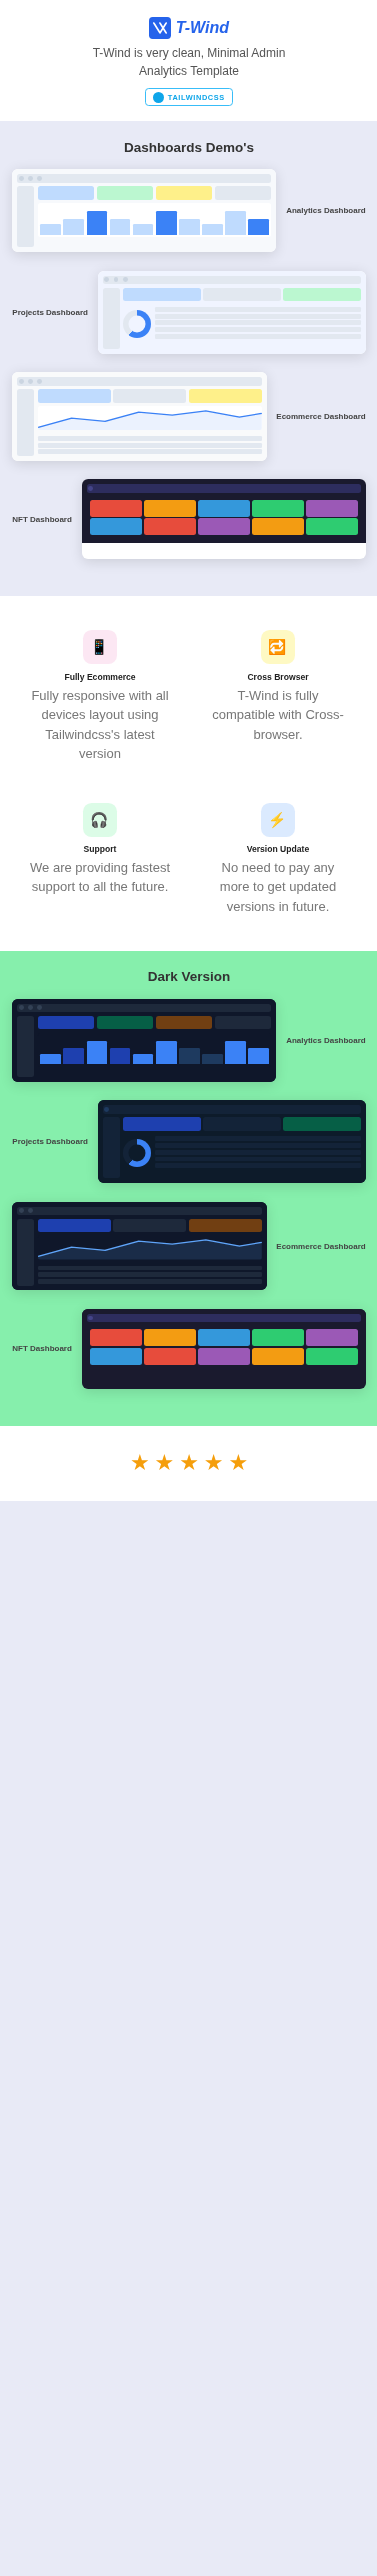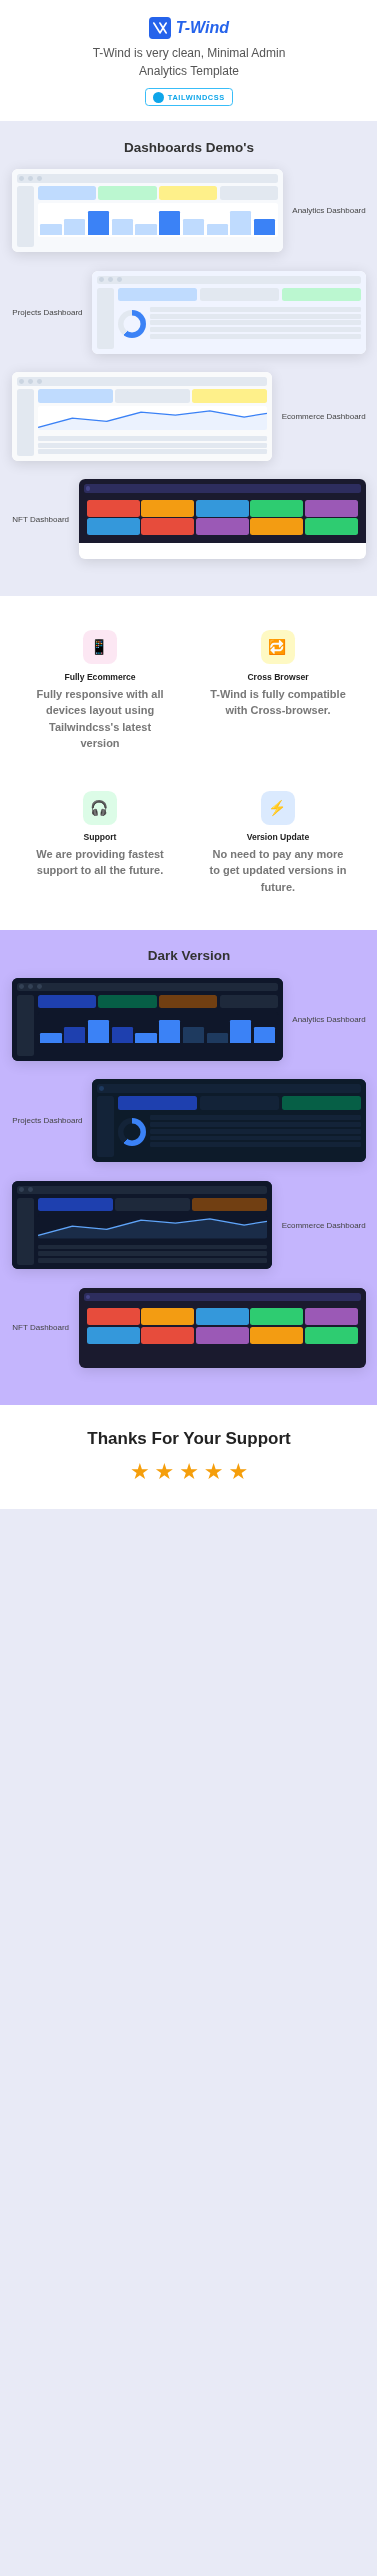--- a/index.html
+++ b/index.html
@@ -77,21 +77,21 @@
       gap: 9.8px;
     }
     .dashboard-row.right-label {
       flex-direction: row;
     }
     .dashboard-row.left-label {
       flex-direction: row-reverse;
     }
     .dashboard-label {
       font-size: 8px;
-      font-weight: 400;
+      font-weight: 700;
       color: #444;
       white-space: nowrap;
       min-width: 55px;
       text-align: right;
     }
     .dashboard-preview {
       flex: 1;
       border-radius: 6.1px;
       overflow: hidden;
       box-shadow: 0 2.5px 12.3px rgba(0,0,0,0.12);
@@ -258,29 +258,28 @@
     .feature-icon-wrap.yellow { background: #fef9c3; }
     .feature-icon-wrap.green { background: #dcfce7; }
     .feature-icon-wrap.blue { background: #dbeafe; }
     .feature-title {
       font-size: 8.6px;
       font-weight: 700;
       color: #222;
       margin-bottom: 3.7px;
     }
     .feature-desc {
-      font-size: 11px;
+      font-size: 13px;
       color: #777;
       line-height: 1.5;
-      font-weight: bold;
     }
 
     
     .dark-section {
-      background: #c4b5fd;
+      background: #86efac;
       padding: 18.4px 12.3px;
     }
 
     
     .mock-dark {
       background: #0f172a;
     }
     .mock-dark .mock-topbar { background: #1e293b; }
     .mock-dark .mock-topbar-dot { background: #334155; }
     .mock-dark .mock-sidebar { background: #1e293b; }
@@ -629,21 +628,20 @@
           <div class="mock-nft-card c2"></div>
           <div class="mock-nft-card c4"></div>
         </div>
       </div>
     </div>
     <div class="dashboard-label">NFT Dashboard</div>
   </div>
 </div>
 
 <div class="thanks-section">
-  <div class="thanks-title">Thanks For Your Support</div>
   <div class="stars-row">
     <span class="star">★</span>
     <span class="star">★</span>
     <span class="star">★</span>
     <span class="star">★</span>
     <span class="star">★</span>
   </div>
 </div>
 
 

